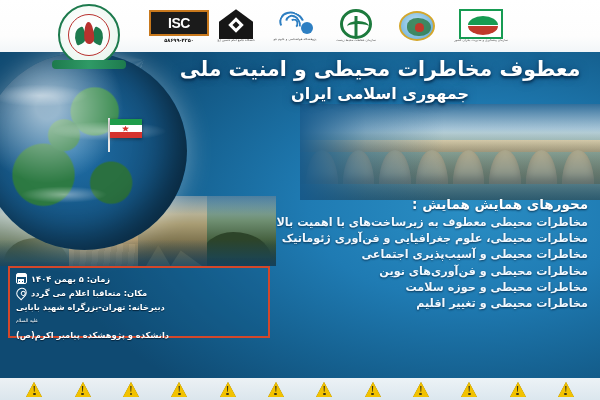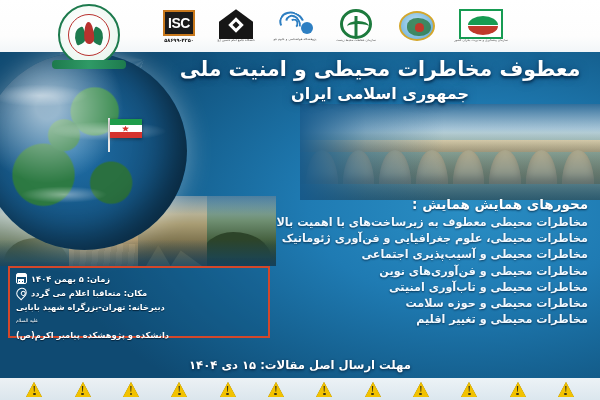--- a/index.html
+++ b/index.html
@@ -41,21 +41,21 @@
   .em-leafL { position:absolute; left:28px; top:26px; width:12px; height:16px;
               background:#1d7a4d; border-radius:80% 10% 60% 10%; transform:rotate(-22deg); }
   .em-leafR { position:absolute; left:46px; top:26px; width:12px; height:16px;
               background:#1d7a4d; border-radius:10% 80% 10% 60%; transform:rotate(22deg); }
   .em-band { position:absolute; left:6px; top:54px; width:74px; height:18px; }
   .em-band b { position:absolute; left:0; top:4px; width:74px; height:9px;
                background:linear-gradient(90deg,#1d7a4d,#2f9a66,#1d7a4d);
                border-radius:4px; font-weight:400; }
   
   .isc { width:58px; }
-  .isc-box { width:32px; height:26px; background:#1b1b1b; display:flex;
+  .isc-box { width:60px; height:26px; background:#1b1b1b; display:flex;
              align-items:center; justify-content:center;
              border:2px solid #c8781c; }
   .isc-box span { color:#fff; font-weight:bold; font-size:14px; letter-spacing:-0.5px;
                   font-family:"Liberation Sans",sans-serif; }
   .isc-sub { font-size:5px; color:#111; margin-top:1px; direction:rtl; font-weight:bold; }
   
   .arch { width:56px; }
   .arch-shape { width:34px; height:30px; background:#161616;
                 clip-path:polygon(50% 0%,100% 42%,100% 100%,0% 100%,0% 42%); position:relative; }
   .arch-shape::after { content:""; position:absolute; left:50%; top:52%; width:11px; height:11px;
@@ -323,21 +323,20 @@
     <div class="emb"></div>
   </div>
 
   <div class="topics">
     <div class="thead">محورهای همایش همایش :</div>
     <ul>
       <li>مخاطرات محیطی معطوف به زیرساخت‌های با اهمیت بالا</li>
       <li>مخاطرات محیطی، علوم جغرافیایی و فن‌آوری ژئوماتیک</li>
       <li>مخاطرات محیطی و آسیب‌پذیری اجتماعی</li>
       <li>مخاطرات محیطی و فن‌آوری‌های نوین</li>
-      <li>مخاطرات محیطی و تاب‌آوری امنیتی</li>
       <li>مخاطرات محیطی و حوزه سلامت</li>
       <li>مخاطرات محیطی و تغییر اقلیم</li>
     </ul>
   </div>
 
   <div class="infobox">
     <div class="inforow">
       <span class="txt">زمان: ۵ بهمن ۱۴۰۴</span>
       <span class="ic ic-cal"></span>
     </div>
@@ -349,21 +348,20 @@
       <span class="txt">دبیرخانه: تهران-بزرگراه شهید بابایی</span>
     </div>
     <div class="inforow">
       <span class="txt sup">علیه السلام</span>
     </div>
     <div class="inforow">
       <span class="txt">دانشکده و پژوهشکده پیامبر اکرم(ص)</span>
     </div>
   </div>
 
-  <div class="deadline">مهلت ارسال اصل مقالات: ۱۵ دی ۱۴۰۴</div>
 
   <div class="hazards" id="hazard-strip">
       <span class="tri"></span>
       <span class="tri"></span>
       <span class="tri"></span>
       <span class="tri"></span>
       <span class="tri"></span>
       <span class="tri"></span>
       <span class="tri"></span>
       <span class="tri"></span>

